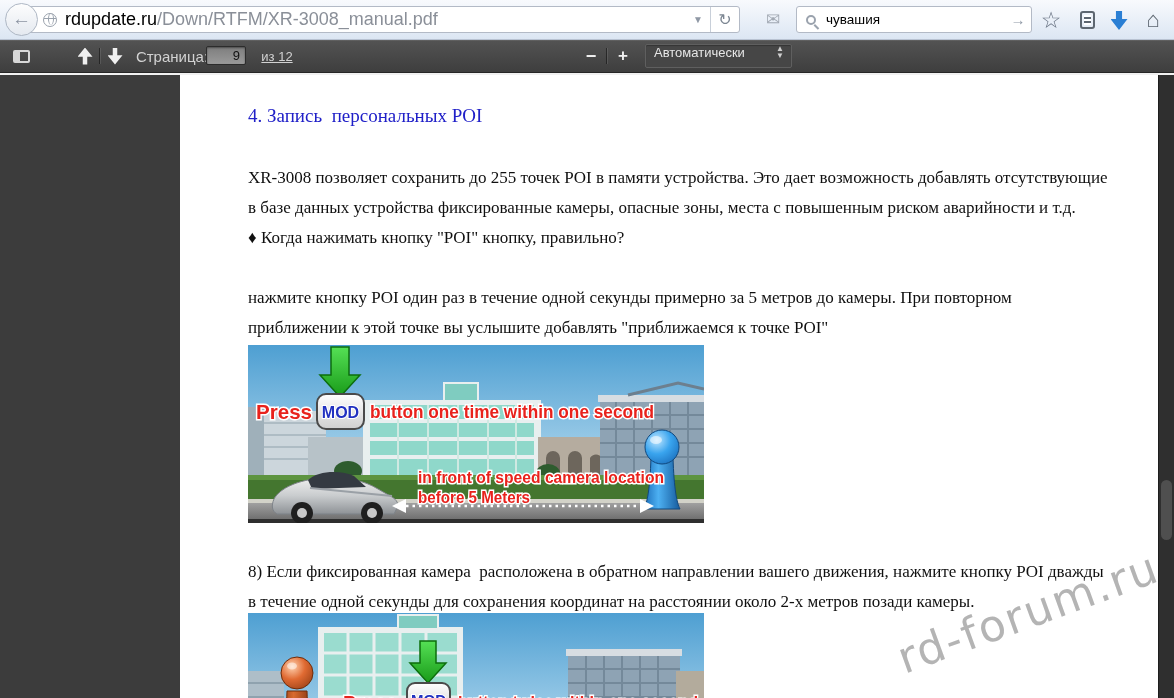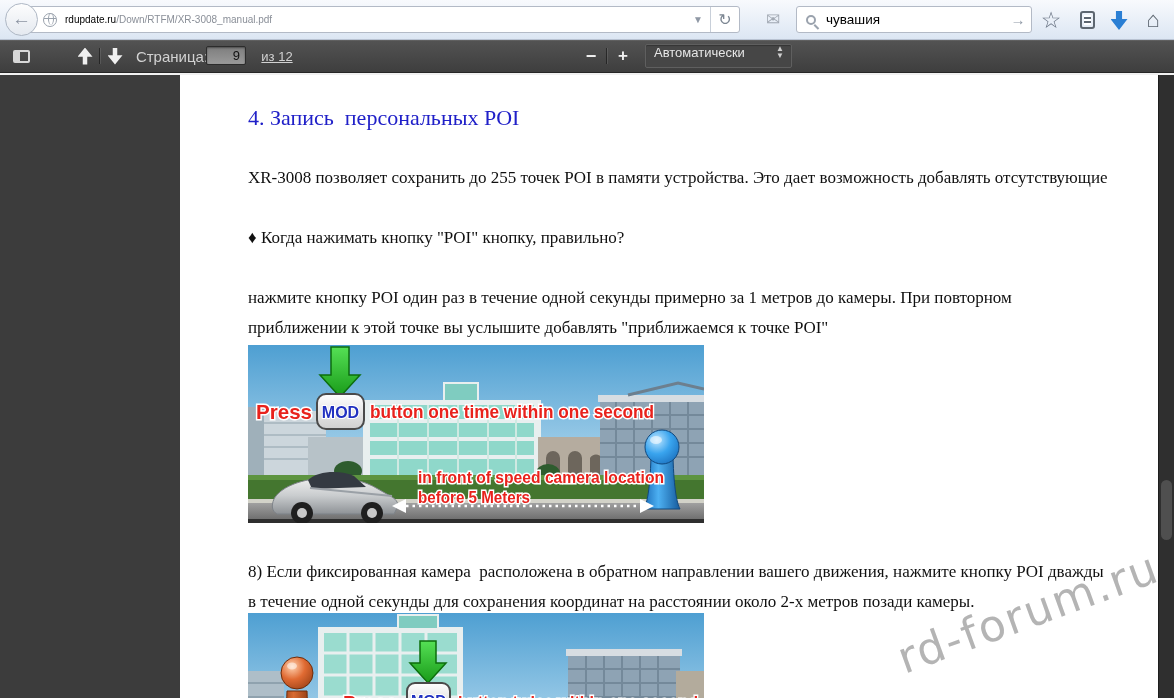--- a/index.html
+++ b/index.html
@@ -13,21 +13,21 @@
     background:linear-gradient(#fdfdfd,#e4e9f0);border:1px solid #aeb7c4;box-sizing:border-box;
     color:#8a93a1;font-size:19px;font-weight:bold;text-align:center;line-height:30px;z-index:3;}
   .url-bar{position:absolute;left:28px;top:6px;width:712px;height:27px;background:#fff;
     border:1px solid #b3bac6;border-radius:3px;box-sizing:border-box;z-index:2;
     display:flex;align-items:center;}
   .globe{width:14px;height:14px;border:1.5px solid #9aa2ad;border-radius:50%;margin-left:14px;
     position:relative;box-sizing:border-box;flex:none;}
   .globe::before{content:"";position:absolute;left:0;right:0;top:4px;border-top:1.5px solid #9aa2ad;}
   .globe::after{content:"";position:absolute;left:3.5px;top:-1px;width:4px;height:12px;
     border:1.5px solid #9aa2ad;border-radius:50%;border-top:none;border-bottom:none;}
-  .url-text{margin-left:8px;font-size:10px;color:#000;white-space:pre;flex:1;overflow:hidden;}
+  .url-text{margin-left:8px;font-size:18px;color:#000;white-space:pre;flex:1;overflow:hidden;}
   .url-text .path{color:#8a8f98;}
   .url-caret{flex:none;width:24px;text-align:center;color:#8f98a5;font-size:10px;}
   .url-reload{flex:none;width:28px;height:25px;border-left:1px solid #c8cfd9;text-align:center;
     line-height:25px;color:#7c8692;font-size:16px;}
   .envelope-btn{position:absolute;left:758px;top:7px;width:30px;height:25px;text-align:center;
     line-height:25px;color:#a2a9b3;font-size:17px;}
   .search-box{position:absolute;left:796px;top:6px;width:236px;height:27px;background:#fff;
     border:1px solid #b3bac6;border-radius:3px;box-sizing:border-box;display:flex;align-items:center;}
   .mag{width:10px;height:10px;border:2px solid #9aa2ad;border-radius:50%;margin-left:9px;
     position:relative;flex:none;box-sizing:border-box;}
@@ -82,21 +82,21 @@
 
   
   .toolbar-glow{position:absolute;left:0;top:73px;width:1174px;height:2px;background:#f1f1f1;}
   .viewer-bg{position:absolute;left:0;top:75px;width:180px;height:623px;background:#3c3c3c;}
   .scrollbar{position:absolute;left:1158px;top:75px;width:16px;height:623px;background:#2f2f2f;
     border-left:1px solid #1d1d1d;box-sizing:border-box;}
   .scroll-thumb{position:absolute;left:2px;top:405px;width:11px;height:60px;background:#4f4f4f;border-radius:6px;}
 
   .page{position:absolute;left:180px;top:75px;width:978px;height:623px;background:#fff;overflow:hidden;}
   .doc-heading{position:absolute;left:68px;top:30px;font-family:"Liberation Serif","DejaVu Serif",serif;
-    font-size:22px;color:#2020c8;white-space:pre;}
+    font-size:19px;color:#2020c8;white-space:pre;}
   .doc-line{position:absolute;left:68px;font-family:"Liberation Serif","DejaVu Serif",serif;
     font-size:17px;line-height:30px;color:#101010;white-space:pre;text-align:center;}
   .watermark{position:absolute;left:688px;top:512px;width:320px;text-align:center;
     font-size:44px;color:#9c9c9c;opacity:.75;letter-spacing:2px;transform:rotate(-20deg);
     font-family:"DejaVu Sans",sans-serif;white-space:pre;}
 
   .fig{position:absolute;left:68px;overflow:hidden;}
   .fig1{top:270px;width:456px;height:178px;}
   .fig2{top:538px;width:456px;height:85px;}
   svg text.redlabel{font-family:"Liberation Sans",sans-serif;font-weight:700;fill:#e8221c;
@@ -154,22 +154,23 @@
     </div>
   </div>
 
   <div class="toolbar-glow"></div>
   <div class="viewer-bg"></div>
 
   <div class="page">
     <div class="doc-heading">4. Запись  персональных POI</div>
 
     <div class="doc-line" style="top:88px">XR-3008 позволяет сохранить до 255 точек POI в памяти устройства. Это дает возможность добавлять отсутствующие</div>
+    <div class="doc-line" style="top:118px">в базе данных устройства фиксированные камеры, опасные зоны, места с повышенным риском аварийности и т.д.</div>
     <div class="doc-line" style="top:148px">♦ Когда нажимать кнопку "POI" кнопку, правильно?</div>
-    <div class="doc-line" style="top:208px">нажмите кнопку POI один раз в течение одной секунды примерно за 1 метров до камеры. При повторном</div>
+    <div class="doc-line" style="top:208px">нажмите кнопку POI один раз в течение одной секунды примерно за 5 метров до камеры. При повторном</div>
     <div class="doc-line" style="top:238px">приближении к этой точке вы услышите добавлять "приближаемся к точке POI"</div>
 
     <div class="fig fig1">
       <svg width="456" height="178" viewBox="0 0 456 178" xmlns="http://www.w3.org/2000/svg">
         <defs>
           <linearGradient id="sky1" x1="0" y1="0" x2="0" y2="1">
             <stop offset="0" stop-color="#4e9fd2"></stop>
               <stop offset="1" stop-color="#d6edf8"></stop>
           </linearGradient>
           <linearGradient id="road1" x1="0" y1="0" x2="0" y2="1">

